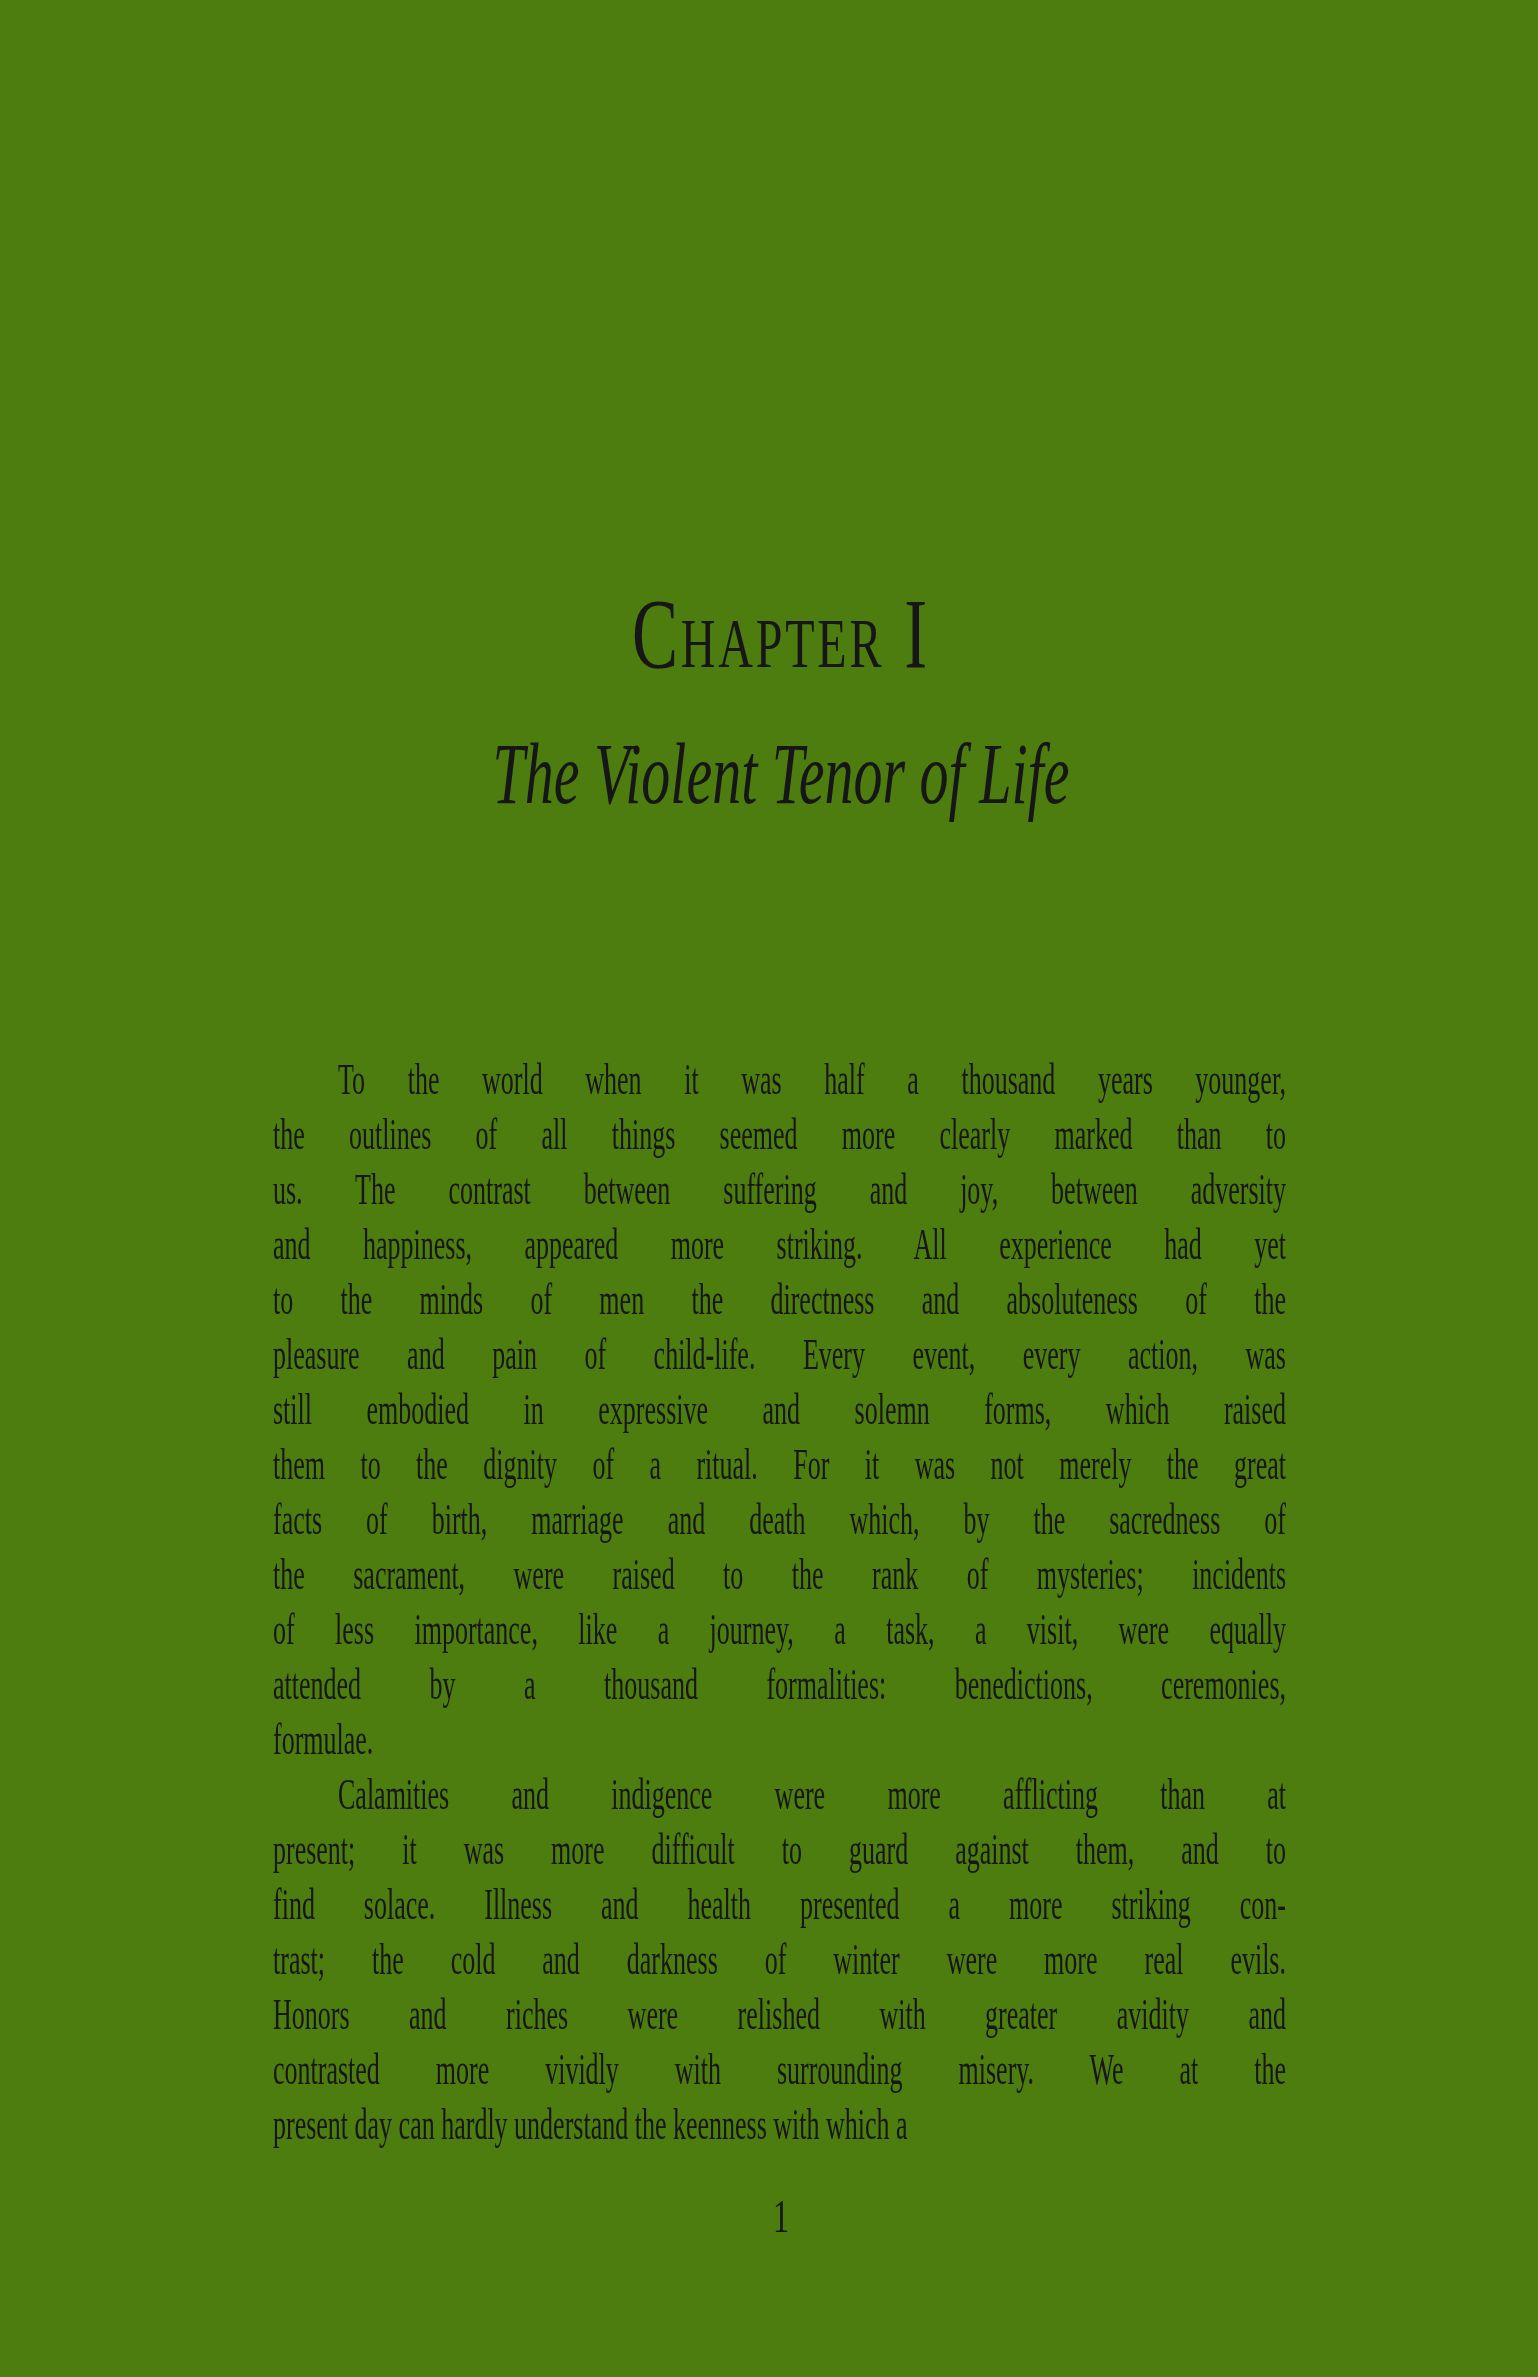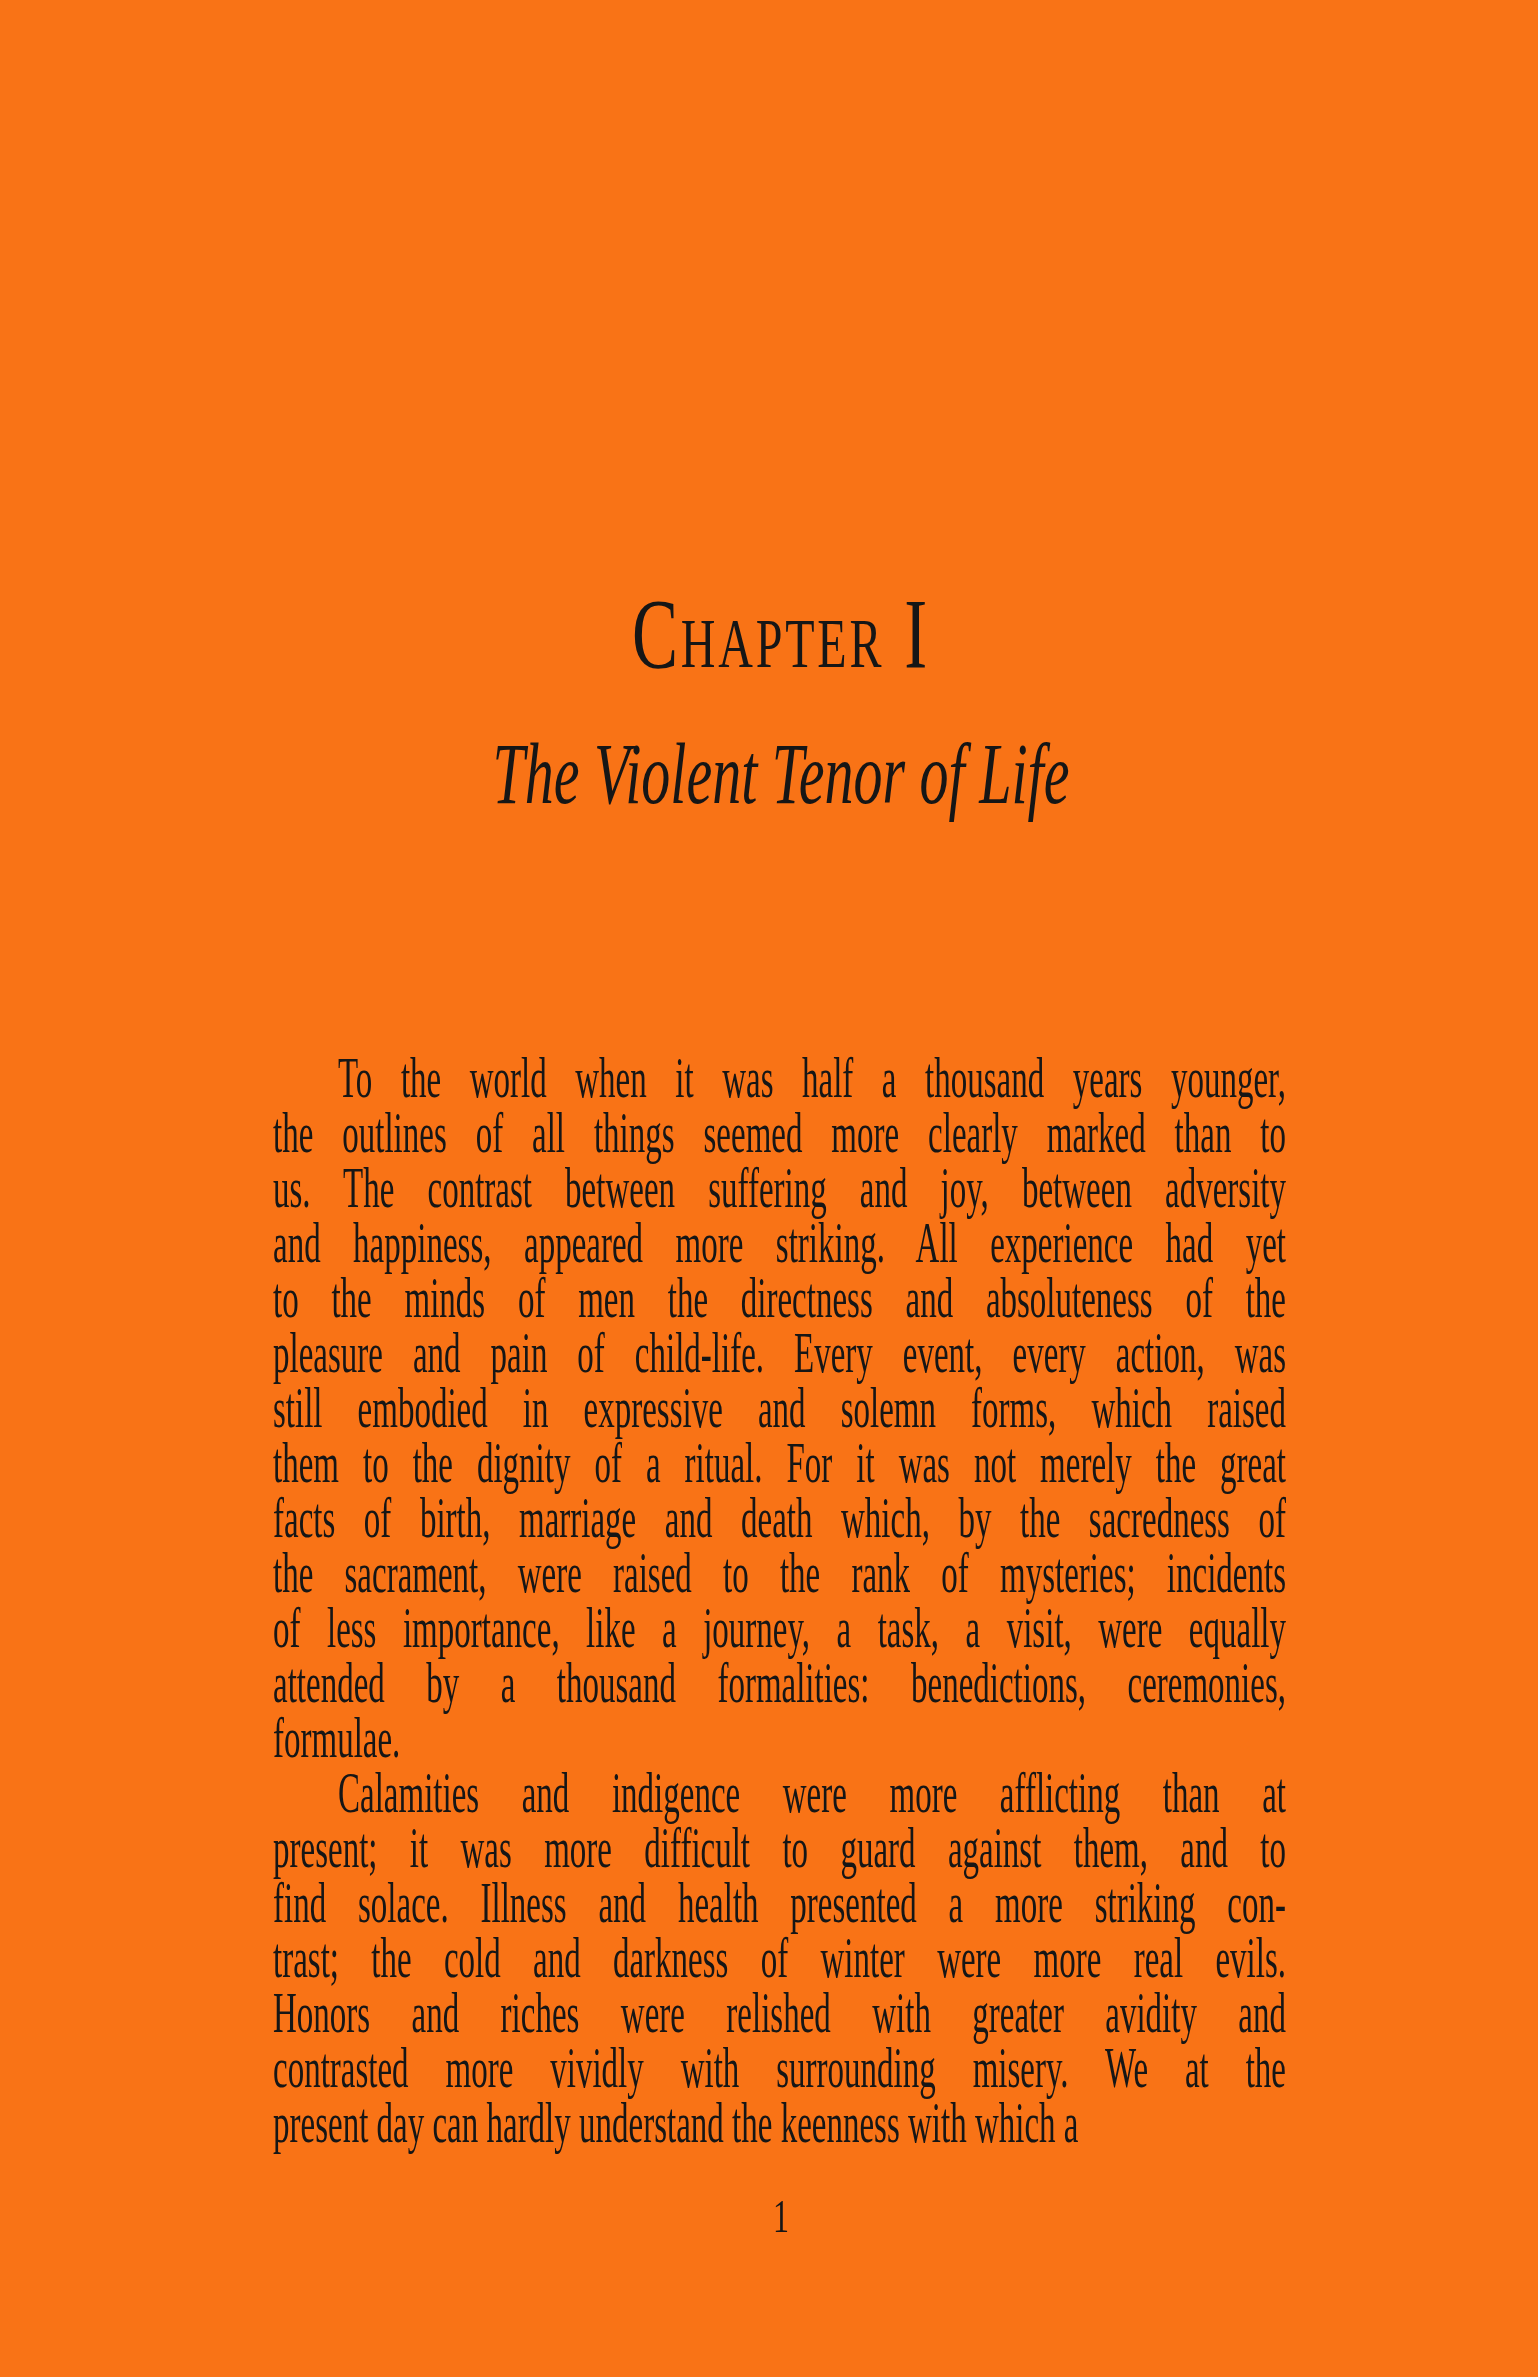--- a/index.html
+++ b/index.html
@@ -37,21 +37,21 @@
     line-height: 93px;
     font-style: italic;
     transform: scaleY(1.5);
   }
 
   .body-text {
     position: absolute;
     top: 1052px;
     left: 273px;
     width: 1013px;
-    font-size: 33px;
+    font-size: 26px;
   }
 
   .line {
     height: 55px;
     line-height: 55px;
     text-align: justify;
     text-align-last: justify;
     transform: scaleY(1.7);
     white-space: nowrap;
   }
@@ -61,21 +61,21 @@
   .page-number {
     top: 2193px;
     font-size: 32px;
     line-height: 47px;
     transform: scaleY(1.45);
   }
 </style>
 </head>
 <body>
 
-<div class="page" style="background: #f97316; color: rgb(22, 22, 22); text-decoration: underline;">
+<div class="page" style="background: #4d7c0f; color: rgb(22, 22, 22); text-decoration: underline;">
 
   <div class="center-band chapter-heading">Chapter I</div>
 
   <div class="center-band chapter-title">The Violent Tenor of Life</div>
 
   <div class="body-text">
       <div class="line first">To the world when it was half a thousand years younger,</div>
       <div class="line">the outlines of all things seemed more clearly marked than to</div>
       <div class="line">us. The contrast between suffering and joy, between adversity</div>
       <div class="line">and happiness, appeared more striking. All experience had yet</div>

